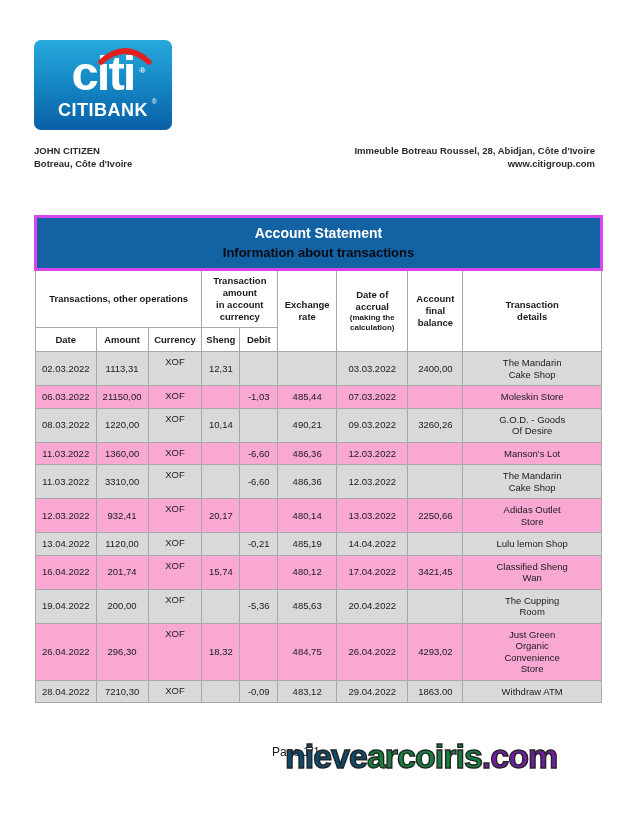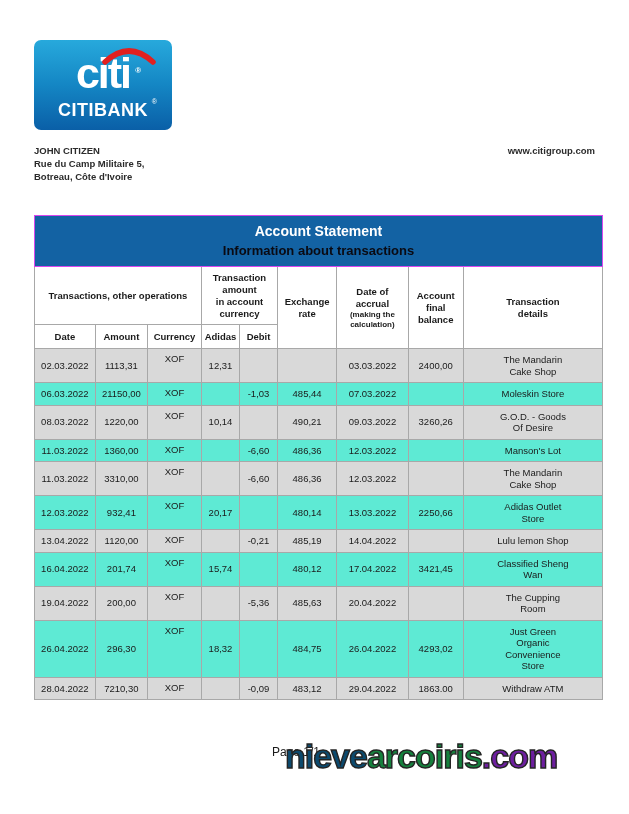--- a/index.html
+++ b/index.html
@@ -7,21 +7,21 @@
   .page { position:relative; width:629px; height:814px; background:#fff; overflow:hidden; }
 
   
   .logo {
     position:absolute; left:34px; top:40px; width:138px; height:90px;
     background:linear-gradient(180deg,#27a9dc 0%, #1486c4 50%, #0a5fa7 100%);
     border-radius:7px; color:#fff;
     display:flex; flex-direction:column; align-items:center; justify-content:center;
   }
   .citi-wrap { position:relative; line-height:40px; height:46px; margin-top:4px; }
-  .citi-text { font-size:43px; font-weight:bold; letter-spacing:-2px; }
+  .citi-text { font-size:49px; font-weight:bold; letter-spacing:-2px; }
   .citi-arc { position:absolute; top:-6px; left:26px; }
   .citi-reg { position:absolute; top:-2px; right:-11px; font-size:8px; font-weight:bold; }
   .bank-wrap { position:relative; margin-top:1px; }
   .bank-text { font-size:18px; font-weight:bold; letter-spacing:0.5px; }
   .bank-reg { position:absolute; top:-2px; right:-9px; font-size:7px; }
 
   
   .addr-left {
     position:absolute; left:34px; top:144px; width:280px;
     font-size:9.5px; font-weight:bold; color:#2b2b2b; line-height:13px;
@@ -31,40 +31,40 @@
     font-size:9.5px; font-weight:bold; color:#2b2b2b; line-height:13px;
   }
 
   
   table.stmt {
     position:absolute; left:34px; top:215px; width:569px;
     border-collapse:collapse; table-layout:fixed;
     font-size:9.5px; color:#1a1a1a;
   }
   table.stmt td, table.stmt th { border:1px solid #a8a8a8; }
-  tr.title-row td { border:1px solid #d946ef; padding:0; }
+  tr.title-row td { border:3px solid #d946ef; padding:0; }
   .title-band { background:#1362a3; padding:5px 0 6px 0; text-align:center; }
   .title-main { color:#ffffff; font-size:14px; font-weight:bold; line-height:20px; }
   .title-sub  { color:#0a0a12; font-size:13px; font-weight:bold; line-height:19px; }
 
   thead th {
     background:#ffffff; font-weight:bold; text-align:center; vertical-align:middle;
     white-space:pre-line; padding:2px 2px; font-size:9.5px; line-height:12px;
   }
   th.group-amt { height:58px; }
   .accrual-sub { display:block; font-size:8px; font-weight:bold; line-height:10px; }
   tr.sub-head th { height:24px; padding:2px 1px; }
 
   tbody td {
     text-align:center; vertical-align:middle; padding:5px 2px;
     line-height:11.5px; white-space:pre-line;
   }
   tbody td.col-currency { vertical-align:top; padding-top:4px; }
   tbody tr.gray td { background:#d9d9d9; }
-  tbody tr.white td { background:#5eead4; }
+  tbody tr.white td { background:#f9a8d4; }
 
   
   .page-num { position:absolute; left:272px; top:745px; font-size:12px; color:#1a1a1a; z-index:1; }
   .watermark {
     position:absolute; left:285px; top:736px; z-index:2;
     font-size:34px; font-weight:bold; letter-spacing:-1px; line-height:40px;
     -webkit-text-stroke:1.4px #242424; white-space:nowrap;
   }
   .wm-1 { color:#0c4a6e; }
   .wm-2 { color:#15803d; }
@@ -84,25 +84,25 @@
       <span class="citi-reg">®</span>
     </div>
     <div class="bank-wrap">
       <span class="bank-text">CITIBANK</span>
       <span class="bank-reg">®</span>
     </div>
   </div>
 
   <div class="addr-left">
     <div>JOHN CITIZEN</div>
-    <div>Rue du Camp Militaire 5,</div>
     <div>Botreau, Côte d'Ivoire</div>
   </div>
 
   <div class="addr-right">
+    <div>Immeuble Botreau Roussel, 28, Abidjan, Côte d'Ivoire</div>
     <div>www.citigroup.com</div>
   </div>
 
   <table class="stmt">
     <colgroup>
       <col style="width:10.7%">
         <col style="width:9.2%">
         <col style="width:9.5%">
       <col style="width:6.7%">
         <col style="width:6.7%">
@@ -137,21 +137,21 @@
         <th rowspan="2">Account
 final
 balance</th>
         <th rowspan="2">Transaction
 details</th>
       </tr>
       <tr class="sub-head">
         <th>Date</th>
         <th>Amount</th>
         <th>Currency</th>
-        <th>Adidas</th>
+        <th>Sheng</th>
         <th>Debit</th>
       </tr>
     </thead>
     <tbody id="tx-body">
         <tr class="gray">
           <td class="col-date">02.03.2022</td>
           <td class="col-amount">1113,31</td>
           <td class="col-currency">XOF</td>
           <td class="col-credit">12,31</td>
           <td class="col-debit"></td>

